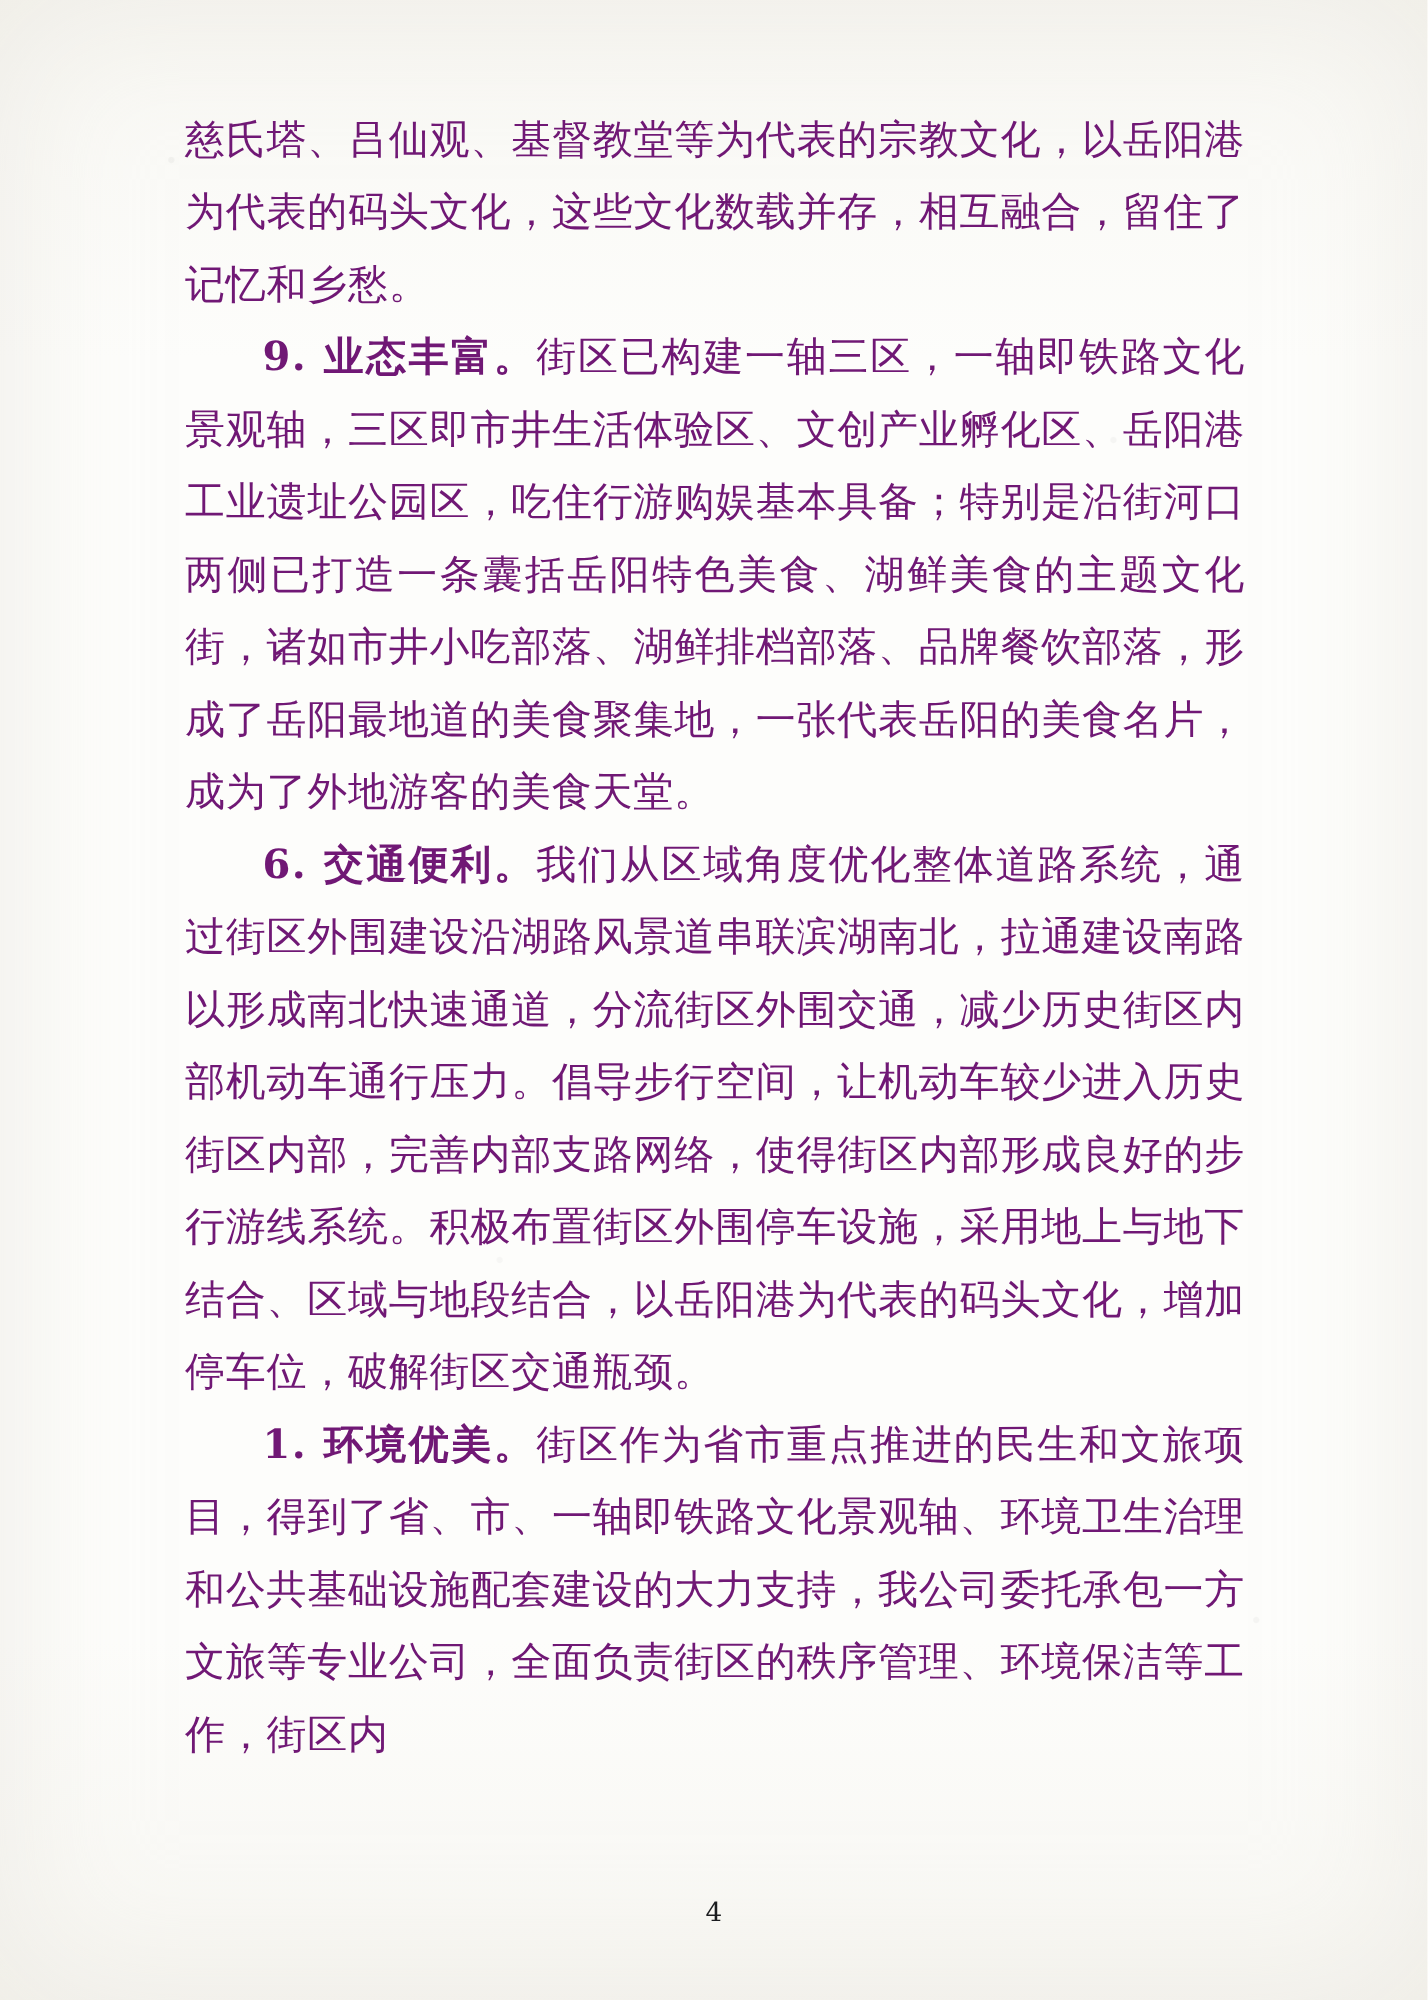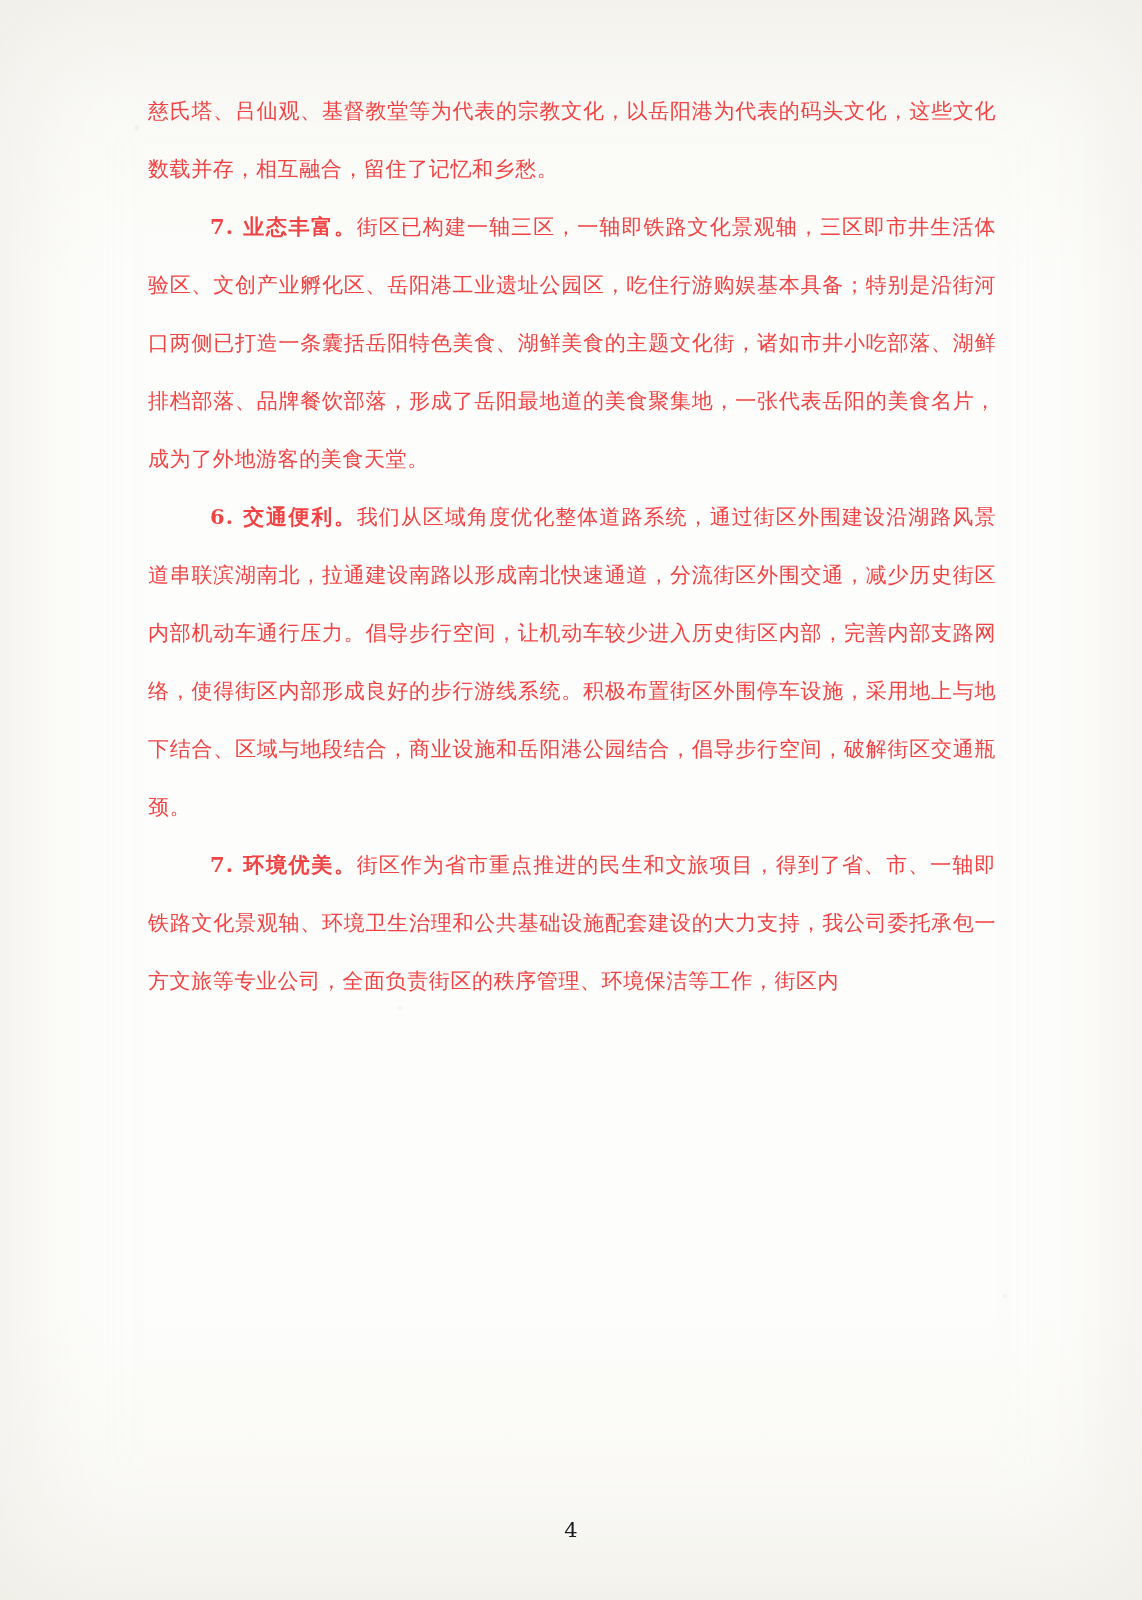--- a/index.html
+++ b/index.html
@@ -30,23 +30,23 @@
   }
   .content {
     position: absolute;
     left: 148px;
     top: 82px;
     width: 848px;
   }
   p.para {
     margin: 0 0 0 0;
     font-family: "DejaVu Serif", "Liberation Serif", serif;
-    font-size: 21px;
+    font-size: 32px;
     line-height: 58px;
-    color: #ef4444;
+    color: #701a75;
     text-align: justify;
     text-justify: inter-character;
     letter-spacing: 0.6px;
     text-indent: 0;
   }
   p.indent {
     text-indent: 62px;
   }
   .lead {
     font-weight: bold;
@@ -71,27 +71,27 @@
 <div class="page">
   <div class="paper-grain"></div>
 
   <div class="content">
 
     <p class="para">
       <span>慈氏塔、吕仙观、基督教堂等为代表的宗教文化，以岳阳港为代表的码头文化，这些文化数载并存，相互融合，留住了记忆和乡愁。</span>
     </p>
 
     <p class="para indent">
-      <span class="lead">7. 业态丰富。</span><span>街区已构建一轴三区，一轴即铁路文化景观轴，三区即市井生活体验区、文创产业孵化区、岳阳港工业遗址公园区，吃住行游购娱基本具备；特别是沿街河口两侧已打造一条囊括岳阳特色美食、湖鲜美食的主题文化街，诸如市井小吃部落、湖鲜排档部落、品牌餐饮部落，形成了岳阳最地道的美食聚集地，一张代表岳阳的美食名片，成为了外地游客的美食天堂。</span>
+      <span class="lead">9. 业态丰富。</span><span>街区已构建一轴三区，一轴即铁路文化景观轴，三区即市井生活体验区、文创产业孵化区、岳阳港工业遗址公园区，吃住行游购娱基本具备；特别是沿街河口两侧已打造一条囊括岳阳特色美食、湖鲜美食的主题文化街，诸如市井小吃部落、湖鲜排档部落、品牌餐饮部落，形成了岳阳最地道的美食聚集地，一张代表岳阳的美食名片，成为了外地游客的美食天堂。</span>
     </p>
 
     <p class="para indent">
-      <span class="lead">6. 交通便利。</span><span>我们从区域角度优化整体道路系统，通过街区外围建设沿湖路风景道串联滨湖南北，拉通建设南路以形成南北快速通道，分流街区外围交通，减少历史街区内部机动车通行压力。倡导步行空间，让机动车较少进入历史街区内部，完善内部支路网络，使得街区内部形成良好的步行游线系统。积极布置街区外围停车设施，采用地上与地下结合、区域与地段结合，商业设施和岳阳港公园结合，倡导步行空间，破解街区交通瓶颈。</span>
+      <span class="lead">6. 交通便利。</span><span>我们从区域角度优化整体道路系统，通过街区外围建设沿湖路风景道串联滨湖南北，拉通建设南路以形成南北快速通道，分流街区外围交通，减少历史街区内部机动车通行压力。倡导步行空间，让机动车较少进入历史街区内部，完善内部支路网络，使得街区内部形成良好的步行游线系统。积极布置街区外围停车设施，采用地上与地下结合、区域与地段结合，以岳阳港为代表的码头文化，增加停车位，破解街区交通瓶颈。</span>
     </p>
 
     <p class="para indent">
-      <span class="lead">7. 环境优美。</span><span>街区作为省市重点推进的民生和文旅项目，得到了省、市、一轴即铁路文化景观轴、环境卫生治理和公共基础设施配套建设的大力支持，我公司委托承包一方文旅等专业公司，全面负责街区的秩序管理、环境保洁等工作，街区内</span>
+      <span class="lead">1. 环境优美。</span><span>街区作为省市重点推进的民生和文旅项目，得到了省、市、一轴即铁路文化景观轴、环境卫生治理和公共基础设施配套建设的大力支持，我公司委托承包一方文旅等专业公司，全面负责街区的秩序管理、环境保洁等工作，街区内</span>
     </p>
 
   </div>
 
   <div class="page-number">4</div>
 </div>
 
 </body></html>

